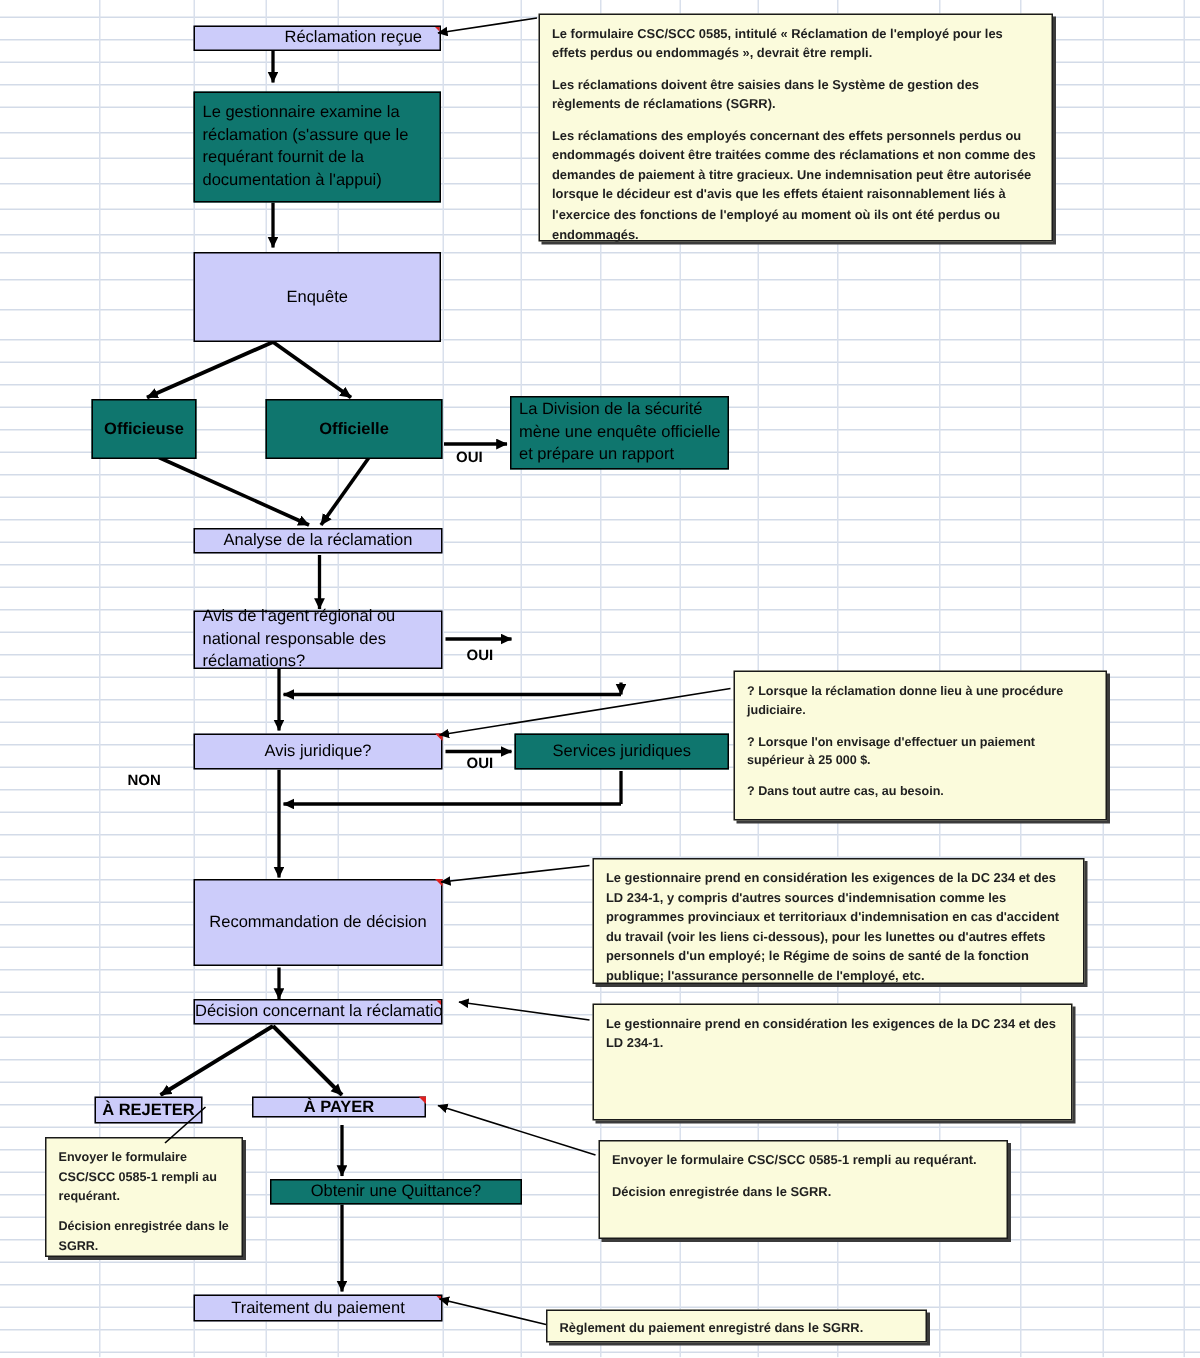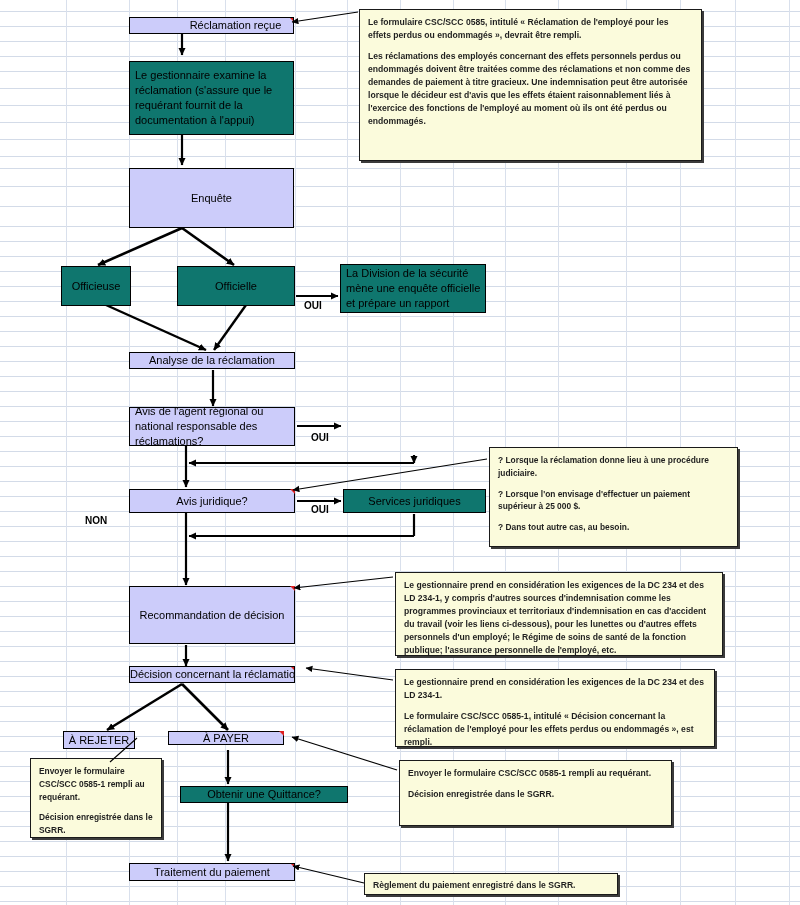--- a/index.html
+++ b/index.html
@@ -48,21 +48,21 @@
     font-size: 11px;
     line-height: 1.35;
     z-index: 5;
   }
   .node.purple { background: #ccccfa; }
   .node.white  { background: #0f766e; }
   .node.center { justify-content: center; text-align: center; }
   .node.left   { justify-content: flex-start; text-align: left; padding-left: 5px; padding-right: 3px; }
   .node .txt { display: block; width: 100%; }
   .node.left .txt { width: auto; }
-  .node.bold { font-weight: normal; }
+  .node.bold { font-weight: bold; }
   .node.clip { overflow: hidden; white-space: nowrap; }
 
   
   .node .redmark {
     position: absolute;
     top: -1px; right: -1px;
     width: 0; height: 0;
     border-top: 5px solid #e02020;
     border-left: 5px solid transparent;
   }
@@ -324,36 +324,36 @@
     <span class="redmark"></span>
   </div>
 
   <div class="elabel" style="left:304px; top:300px;">OUI</div>
   <div class="elabel" style="left:311px; top:432px;">OUI</div>
   <div class="elabel" style="left:311px; top:504px;">OUI</div>
   <div class="elabel" style="left:85px; top:515px;">NON</div>
 
   <div class="note big" style="left:359px; top:9px; width:343px; height:152px;">
     <p>Le formulaire CSC/SCC 0585, intitulé « Réclamation de l'employé pour les effets perdus ou endommagés », devrait être rempli.</p>
+    <p>Les réclamations doivent être saisies dans le Système de gestion des règlements de réclamations (SGRR).</p>
     <p>Les réclamations des employés concernant des effets personnels perdus ou endommagés doivent être traitées comme des réclamations et non comme des demandes de paiement à titre gracieux. Une indemnisation peut être autorisée lorsque le décideur est d'avis que les effets étaient raisonnablement liés à l'exercice des fonctions de l'employé au moment où ils ont été perdus ou endommagés.</p>
   </div>
 
   <div class="note" style="left:489px; top:447px; width:249px; height:100px;">
     <p>?  Lorsque la réclamation donne lieu à une procédure judiciaire.</p>
     <p>? Lorsque l'on envisage d'effectuer un paiement supérieur à  25 000 $.</p>
     <p>? Dans tout autre cas, au besoin.</p>
   </div>
 
   <div class="note big" style="left:395px; top:572px; width:328px; height:84px;">
     <p>Le gestionnaire prend en considération les exigences de la DC 234 et des LD 234-1, y compris d'autres sources d'indemnisation comme les programmes provinciaux et territoriaux d'indemnisation en cas d'accident du travail (voir les liens ci-dessous), pour les lunettes ou d'autres effets personnels d'un employé; le Régime de soins de santé de la fonction publique; l'assurance personnelle de l'employé, etc.</p>
   </div>
 
   <div class="note big" style="left:395px; top:669px; width:320px; height:78px;">
     <p>Le gestionnaire prend en considération les exigences de la DC 234 et des LD 234-1.</p>
-    <p>Le formulaire CSC/SCC 0585-1, intitulé « Décision concernant la réclamation de l'employé pour les effets perdus ou endommagés », est rempli.</p>
   </div>
 
   <div class="note" style="left:30px; top:758px; width:132px; height:80px;">
     <p>Envoyer le formulaire CSC/SCC 0585-1 rempli au requérant.</p>
     <p>Décision enregistrée dans le SGRR.</p>
   </div>
 
   <div class="note big" style="left:399px; top:760px; width:273px; height:66px;">
     <p>Envoyer le formulaire CSC/SCC 0585-1 rempli au requérant.</p>
     <p>Décision enregistrée dans le SGRR.</p>

